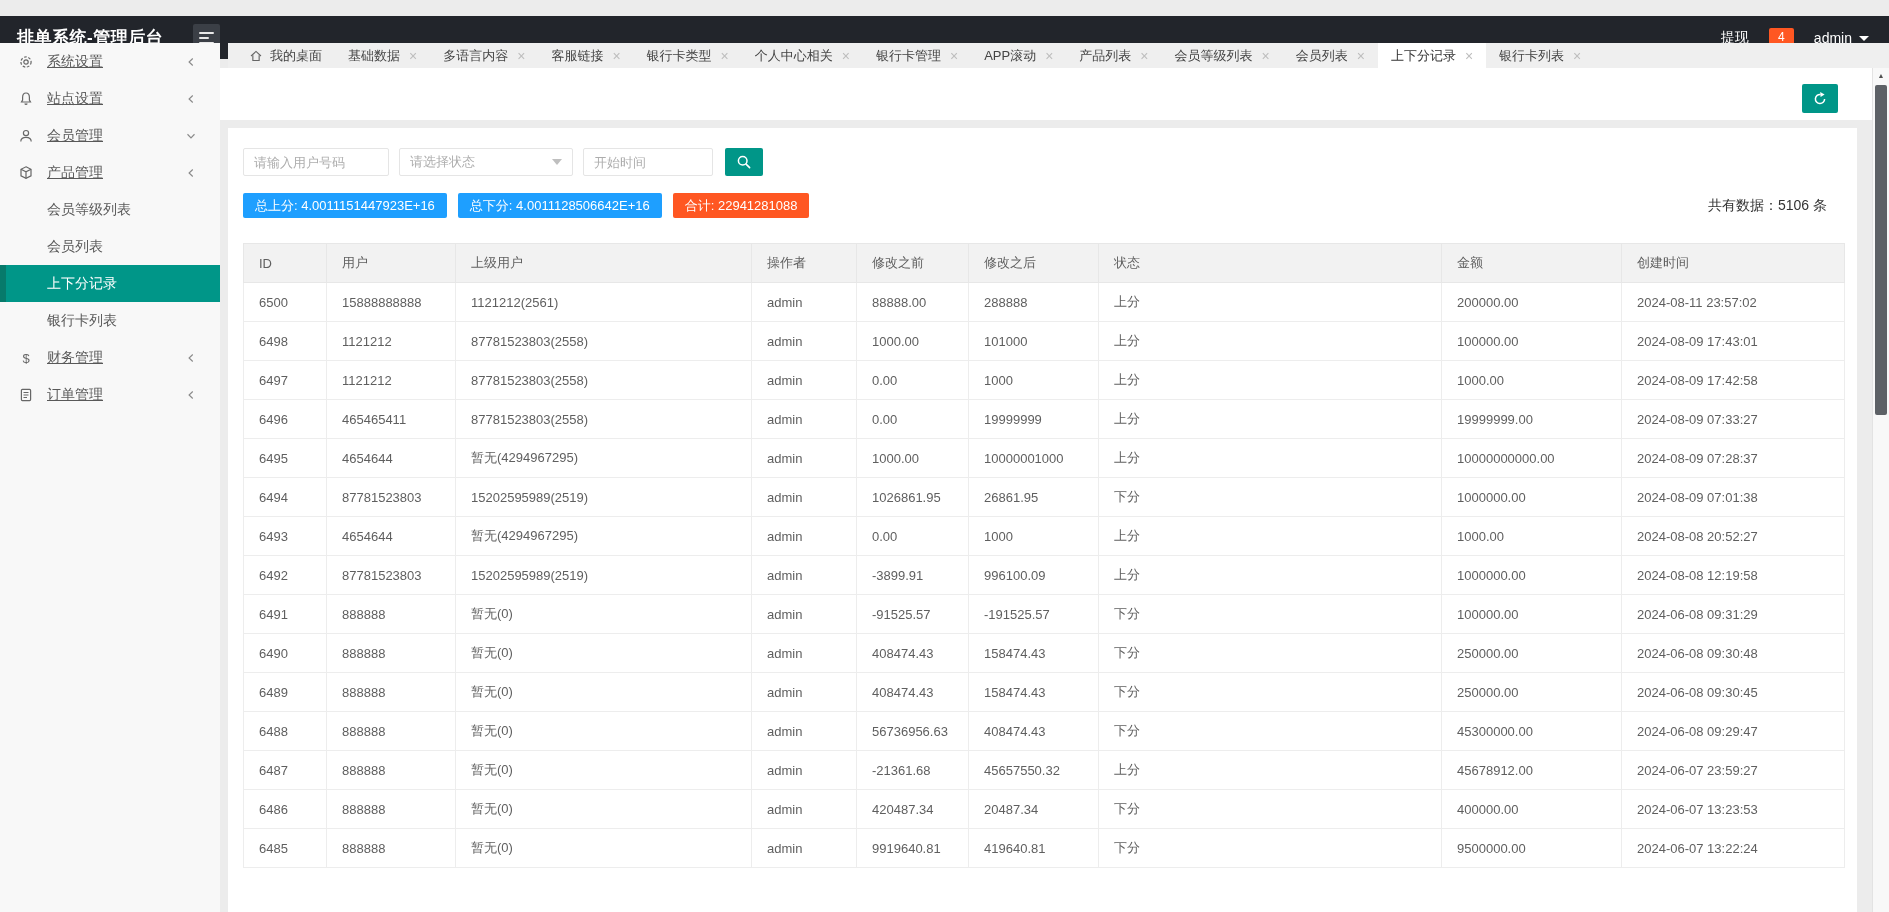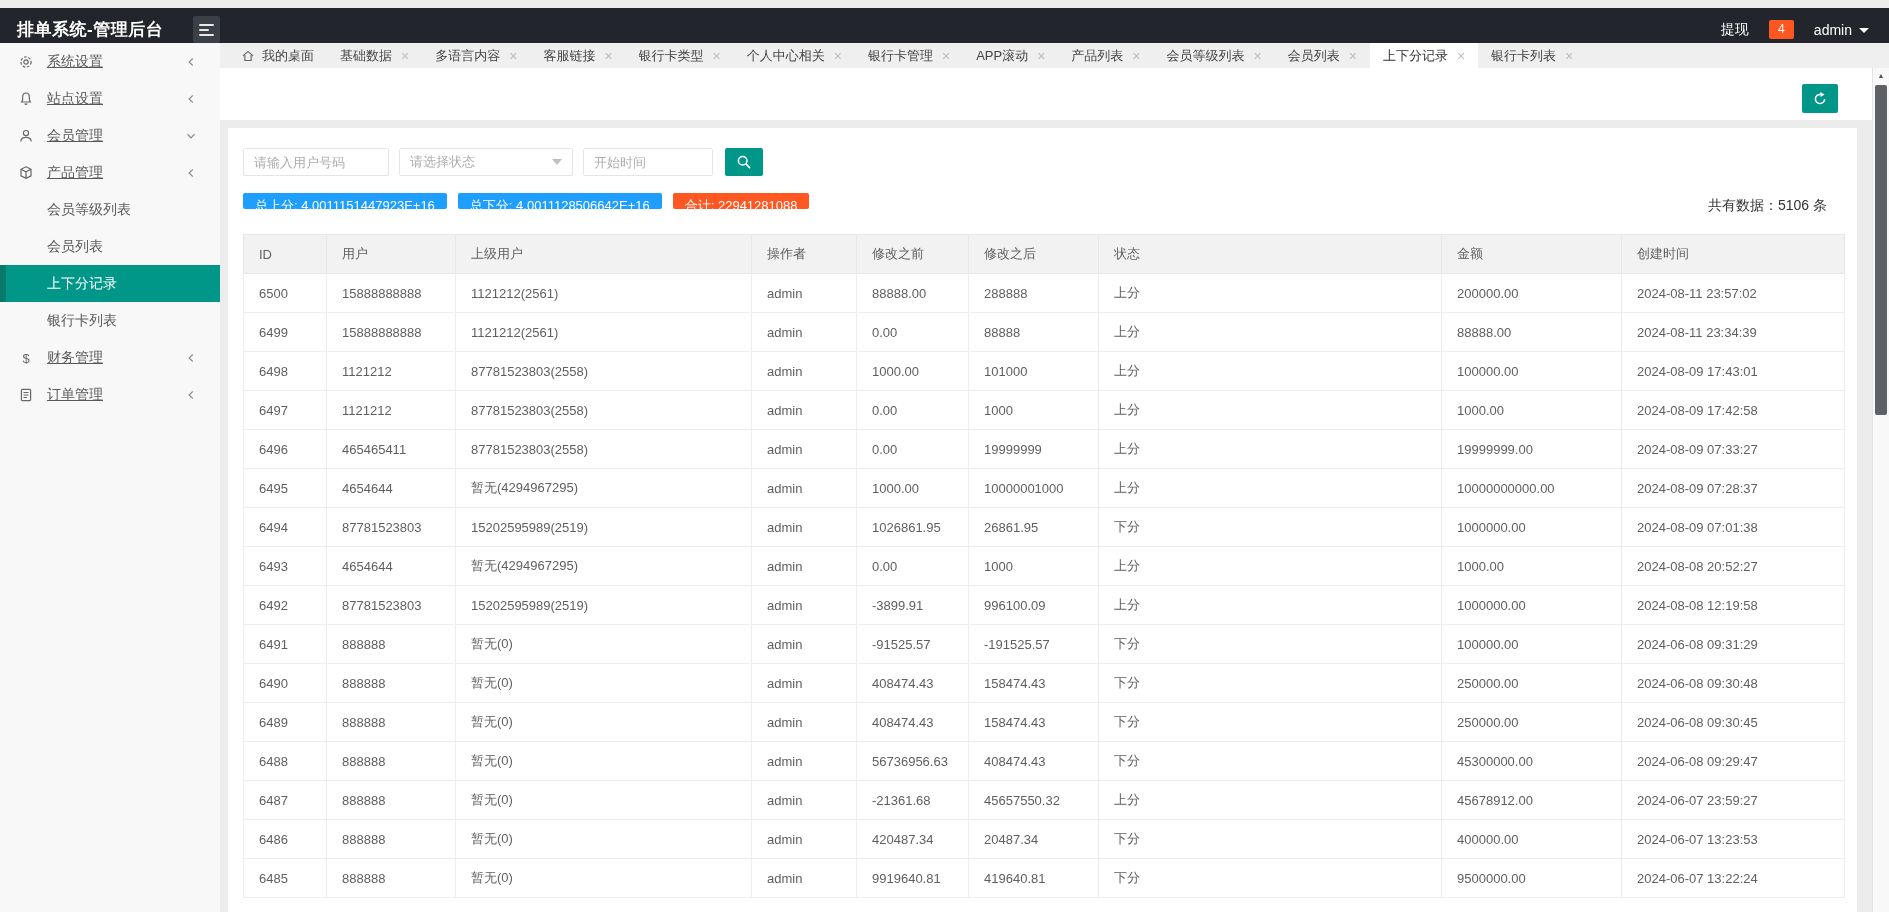--- a/index.html
+++ b/index.html
@@ -1,20 +1,20 @@
 <!DOCTYPE html>
 <html><head>
 <meta charset="utf-8">
 <style>
   * { margin:0; padding:0; box-sizing:border-box; }
   html,body { background:#ECECEC; font-family:"Liberation Sans","DejaVu Sans",sans-serif; }
   .page { position:relative; width:1889px; height:912px; background:#ECECEC; overflow:hidden; }
 
   
-  .topbar { position:absolute; left:0; top:8px; width:100%; height:43px; background:#22252B; }
+  .topbar { position:absolute; left:0; top:16px; width:100%; height:43px; background:#22252B; }
   .topbar-title { position:absolute; left:17px; top:0; line-height:43px; color:#FFF; font-size:17px; font-weight:bold; letter-spacing:.5px; }
   .hamburger { position:absolute; left:193px; top:8px; width:27px; height:27px; background:#3B3F46; border-radius:2px;
                display:flex; flex-direction:column; justify-content:center; gap:3px; padding-left:6px; cursor:pointer; }
   .hamburger .bar { width:15px; height:2px; background:#E8E8E8; border-radius:1px; }
   .hamburger .bar.short { width:10px; }
   .topbar-right { position:absolute; right:20px; top:0; height:43px; display:flex; align-items:center; gap:20px; color:#FFF; font-size:14px; }
   .withdraw { display:flex; align-items:center; gap:20px; cursor:pointer; }
   .withdraw-badge { background:#FF5722; color:#FFF; font-size:12px; min-width:25px; height:19px; line-height:19px; text-align:center; border-radius:2px; padding:0 4px; }
   .user-menu { display:flex; align-items:center; gap:7px; cursor:pointer; }
   .caret-down { width:0; height:0; border-left:5px solid transparent; border-right:5px solid transparent; border-top:5px solid #FFF; margin-top:2px; }
@@ -22,21 +22,21 @@
   
   .sidebar { position:absolute; left:0; top:43px; width:220px; height:869px; background:#F8F8F8; }
   .side-item { height:37px; display:flex; align-items:center; color:#595959; font-size:14px; cursor:pointer; position:relative; }
   .side-item .s-icon { position:absolute; left:18px; width:16px; height:16px; }
   .side-item .s-label { margin-left:47px;text-decoration:underline; }
   .side-item .s-chev { position:absolute; left:184px; width:14px; height:14px; }
   .side-sub { height:37px; line-height:37px; padding-left:47px; font-size:14px; color:#595959; cursor:pointer; }
   .side-sub.active { background:#009688; color:#FFF; border-left:6px solid #077A6B; padding-left:41px; }
 
   
-  .tabbar { position:absolute; left:220px; top:43px; right:0; height:25px; background:#EFEFEF; display:flex; align-items:stretch; padding-left:8px; overflow:hidden; }
+  .tabbar { position:absolute; left:228px; top:43px; right:0; height:25px; background:#EFEFEF; display:flex; align-items:stretch; padding-left:8px; overflow:hidden; }
   .tab { display:flex; align-items:center; gap:9px; padding:0 13px; font-size:13px; color:#444; cursor:pointer; white-space:nowrap; }
   .tab.active { background:#FFF; color:#333; }
   .tab .tab-close { color:#BDBDBD; font-size:14px; line-height:1; cursor:pointer; }
   .tab .t-home { width:14px; height:14px; margin-right:-2px; }
 
   
   .toolbar { position:absolute; left:220px; top:68px; width:1652px; height:52px; background:#FFF; }
   .refresh-btn { position:absolute; right:34px; top:16px; width:36px; height:29px; background:#009688; border:none; border-radius:2px;
                  display:flex; align-items:center; justify-content:center; cursor:pointer; }
 
@@ -47,21 +47,21 @@
   .f-input { height:28px; border:1px solid #E5E5E5; border-radius:2px; font-size:13px; color:#666; padding:0 10px; background:#FFF; outline:none; }
   .f-input::placeholder { color:#ADADAD; }
   .f-user { width:146px; margin-right:10px; }
   .f-select { width:174px; height:28px; border:1px solid #E5E5E5; border-radius:2px; font-size:13px; color:#ADADAD;
               display:flex; align-items:center; justify-content:space-between; padding:2px 10px; margin-right:10px; cursor:pointer; background:#FFF; }
   .sel-caret { width:0; height:0; border-left:5px solid transparent; border-right:5px solid transparent; border-top:6px solid #BFBFBF; }
   .f-date { width:130px; margin-right:12px; }
   .search-btn { width:38px; height:28px; background:#009688; border:none; border-radius:2px; display:flex; align-items:center; justify-content:center; cursor:pointer; }
 
   .badges-row { margin-top:17px; display:flex; align-items:center; position:relative; }
-  .badge { height:16px; line-height:25px; padding:0 12px; border-radius:2px; color:#FFF; font-size:13px; margin-right:11px; white-space:nowrap; }
+  .badge { height:25px; line-height:25px; padding:0 12px; border-radius:2px; color:#FFF; font-size:13px; margin-right:11px; white-space:nowrap; }
   .badge.blue { background:#1E9FFF; }
   .badge.orange { background:#FF5722; }
   .record-count { position:absolute; right:15px; top:4px; font-size:14px; color:#333; }
 
   .table-wrap { margin-top:25px; }
   table { width:100%; border-collapse:collapse; table-layout:fixed; font-size:13px; color:#5F5F5F; }
   thead th { background:#F2F2F2; height:39px; font-weight:normal; text-align:left; padding:0 15px; border:1px solid #E7E7E7; overflow:hidden; white-space:nowrap; }
   tbody td { height:39px; padding:0 15px; border:1px solid #EDEDED; background:#FFF; overflow:hidden; white-space:nowrap; }
 
   
@@ -282,31 +282,20 @@
               <td>15888888888</td>
               <td>1121212(2561)</td>
               <td>admin</td>
               <td>88888.00</td>
               <td>288888</td>
               <td>上分</td>
               <td>200000.00</td>
               <td>2024-08-11 23:57:02</td>
             </tr>
             <tr>
-              <td>6499</td>
-              <td>15888888888</td>
-              <td>1121212(2561)</td>
-              <td>admin</td>
-              <td>0.00</td>
-              <td>88888</td>
-              <td>上分</td>
-              <td>88888.00</td>
-              <td>2024-08-11 23:34:39</td>
-            </tr>
-            <tr>
               <td>6498</td>
               <td>1121212</td>
               <td>87781523803(2558)</td>
               <td>admin</td>
               <td>1000.00</td>
               <td>101000</td>
               <td>上分</td>
               <td>100000.00</td>
               <td>2024-08-09 17:43:01</td>
             </tr>

